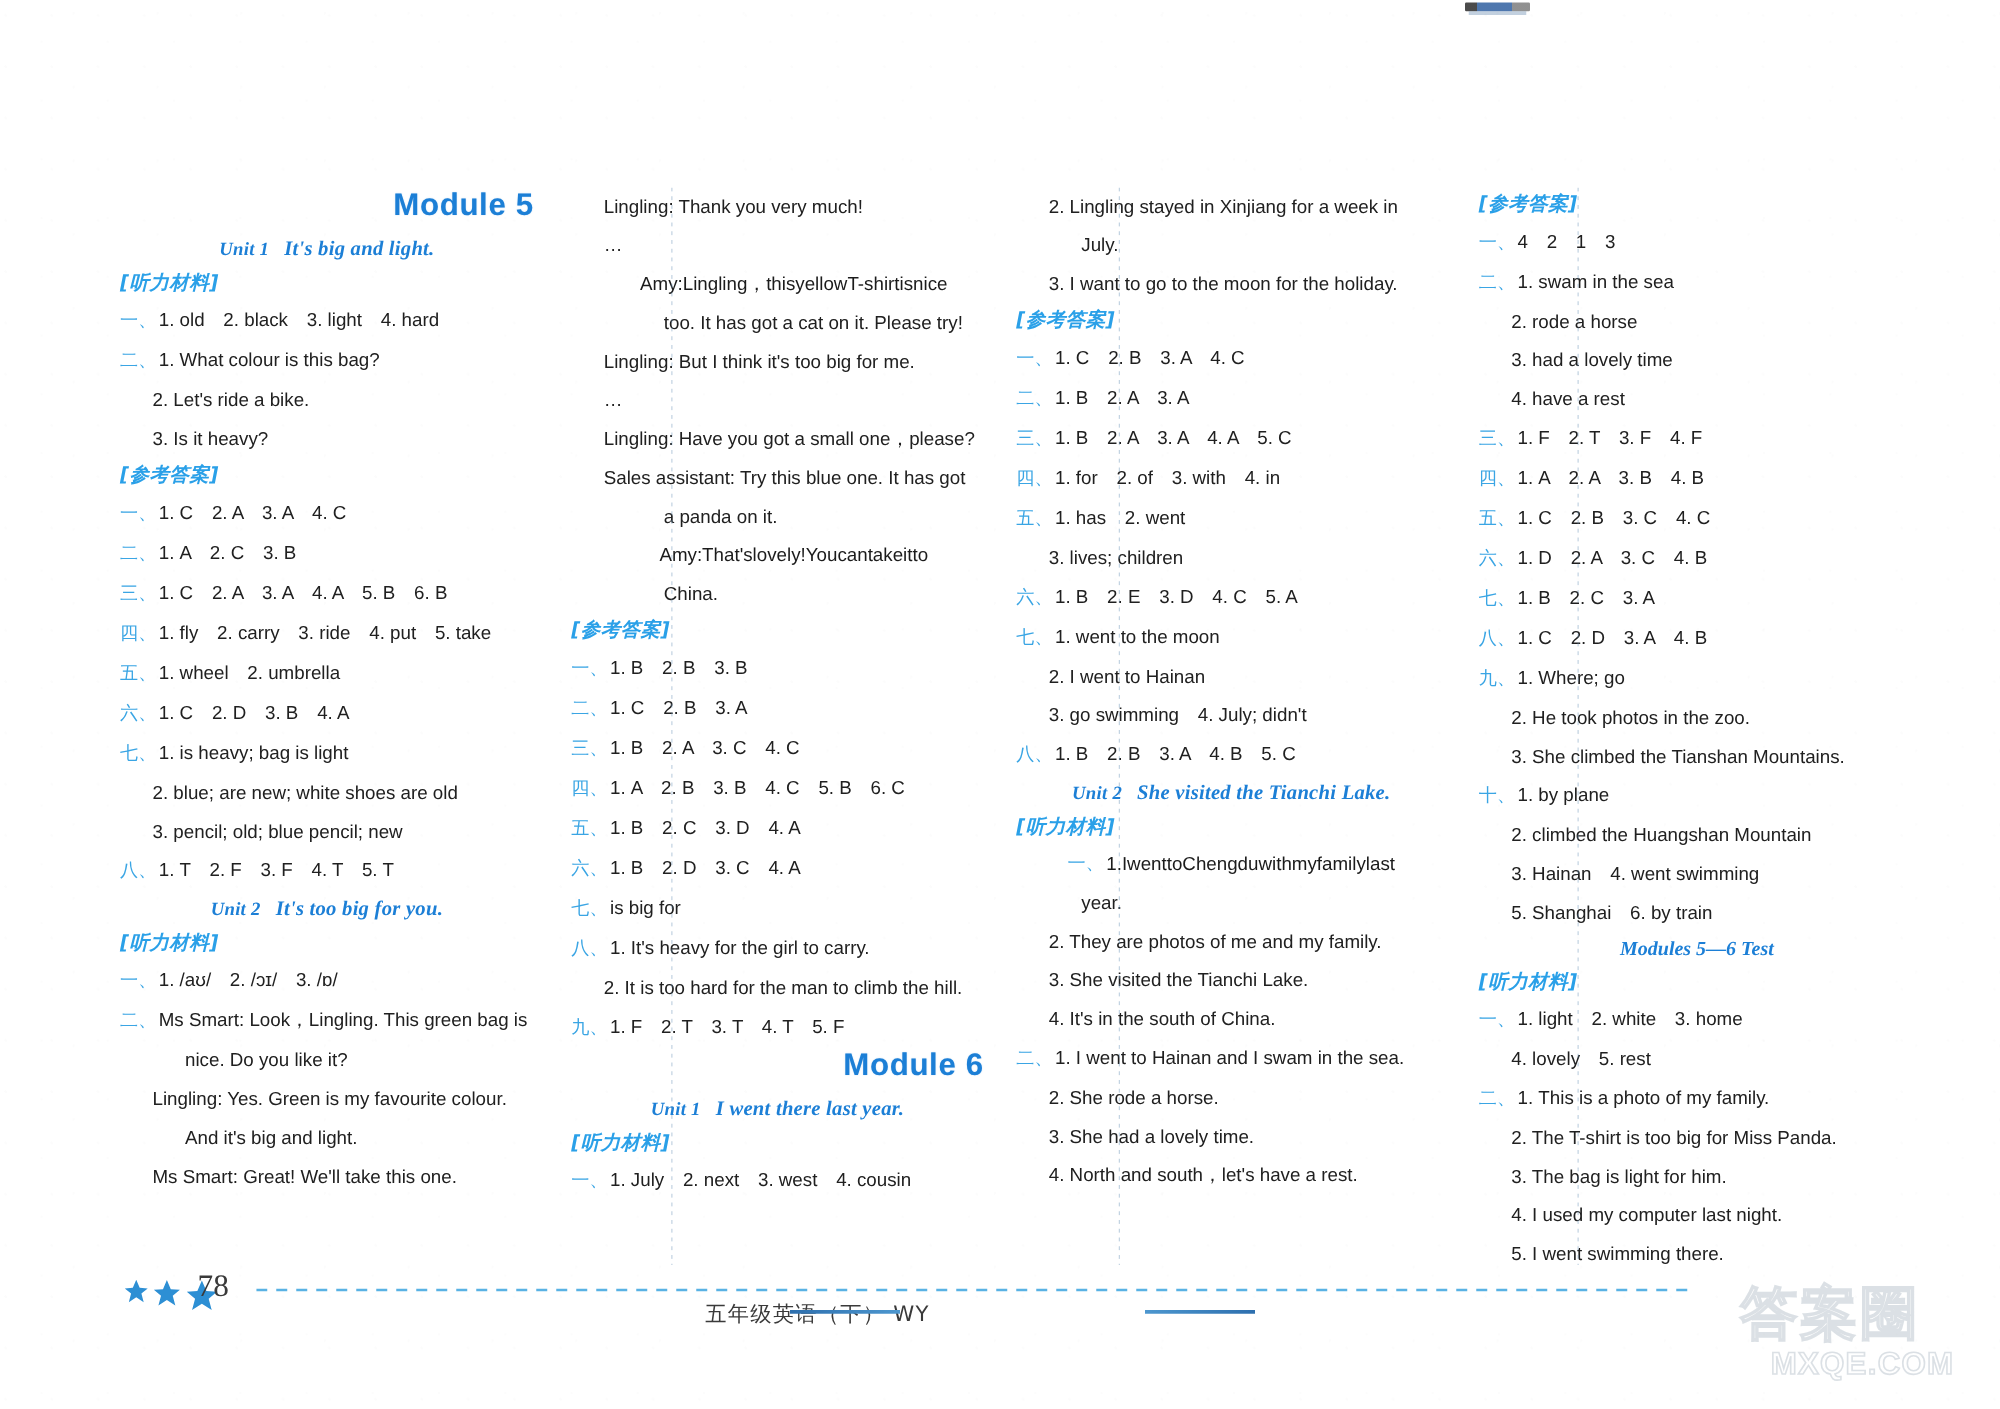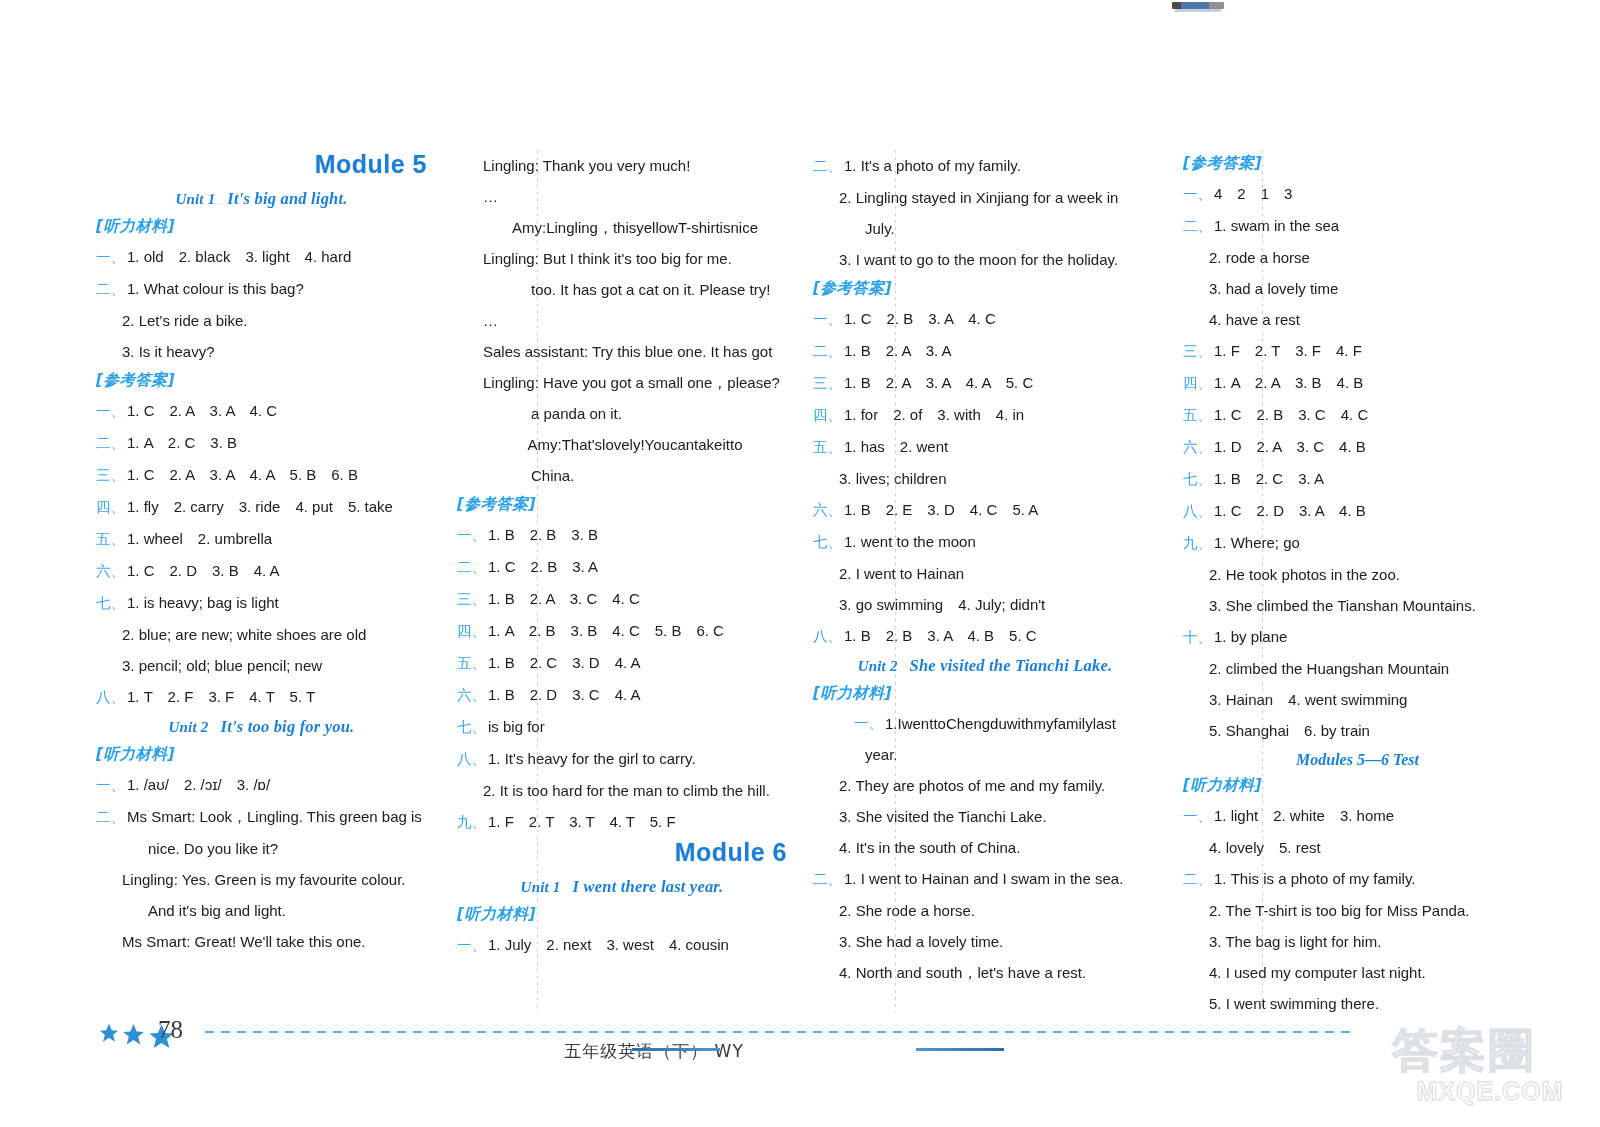--- a/index.html
+++ b/index.html
@@ -208,25 +208,25 @@
         <div class="line ind1"><span>…</span></div>
         <div class="jx ind1">
           <span>Amy:</span>
           <span>Lingling，</span>
           <span>this</span>
           <span>yellow</span>
           <span>T-shirt</span>
           <span>is</span>
           <span>nice</span>
         </div>
+        <div class="line ind3"><span>too. It has got a cat on it. Please try!</span></div>
         <div class="line ind1"><span>Lingling: But I think it's too big for me.</span></div>
-        <div class="line ind3"><span>too. It has got a cat on it. Please try!</span></div>
         <div class="line ind1"><span>…</span></div>
+        <div class="line ind1"><span>Lingling: Have you got a small one，please?</span></div>
         <div class="line ind1"><span>Sales assistant: Try this blue one. It has got</span></div>
-        <div class="line ind1"><span>Lingling: Have you got a small one，please?</span></div>
         <div class="line ind3"><span>a panda on it.</span></div>
         <div class="jx ind1">
           <span>Amy:</span>
           <span>That's</span>
           <span>lovely!</span>
           <span>You</span>
           <span>can</span>
           <span>take</span>
           <span>it</span>
           <span>to</span>
@@ -242,21 +242,20 @@
         <div class="line"><span class="cn">七、</span><span>is big for</span></div>
         <div class="line"><span class="cn">八、</span><span>1. It's heavy for the girl to carry.</span></div>
         <div class="line ind1"><span>2. It is too hard for the man to climb the hill.</span></div>
         <div class="line"><span class="cn">九、</span><span>1. F　2. T　3. T　4. T　5. F</span></div>
         <div class="module-title">Module 6</div>
         <div class="unit-title"><span class="un">Unit 1</span><span>I went there last year.</span></div>
         <div class="bracket-head">[听力材料]</div>
         <div class="line"><span class="cn">一、</span><span>1. July　2. next　3. west　4. cousin</span></div>
       </div>
     <div class="col col-3">
-        <div class="line"><span class="cn">二、</span><span>1. It's a photo of my family.</span></div>
         <div class="line ind1"><span>2. Lingling stayed in Xinjiang for a week in</span></div>
         <div class="line ind2"><span>July.</span></div>
         <div class="line ind1"><span>3. I want to go to the moon for the holiday.</span></div>
         <div class="bracket-head">[参考答案]</div>
         <div class="line"><span class="cn">一、</span><span>1. C　2. B　3. A　4. C</span></div>
         <div class="line"><span class="cn">二、</span><span>1. B　2. A　3. A</span></div>
         <div class="line"><span class="cn">三、</span><span>1. B　2. A　3. A　4. A　5. C</span></div>
         <div class="line"><span class="cn">四、</span><span>1. for　2. of　3. with　4. in</span></div>
         <div class="line"><span class="cn">五、</span><span>1. has　2. went</span></div>
         <div class="line ind1"><span>3. lives; children</span></div>

